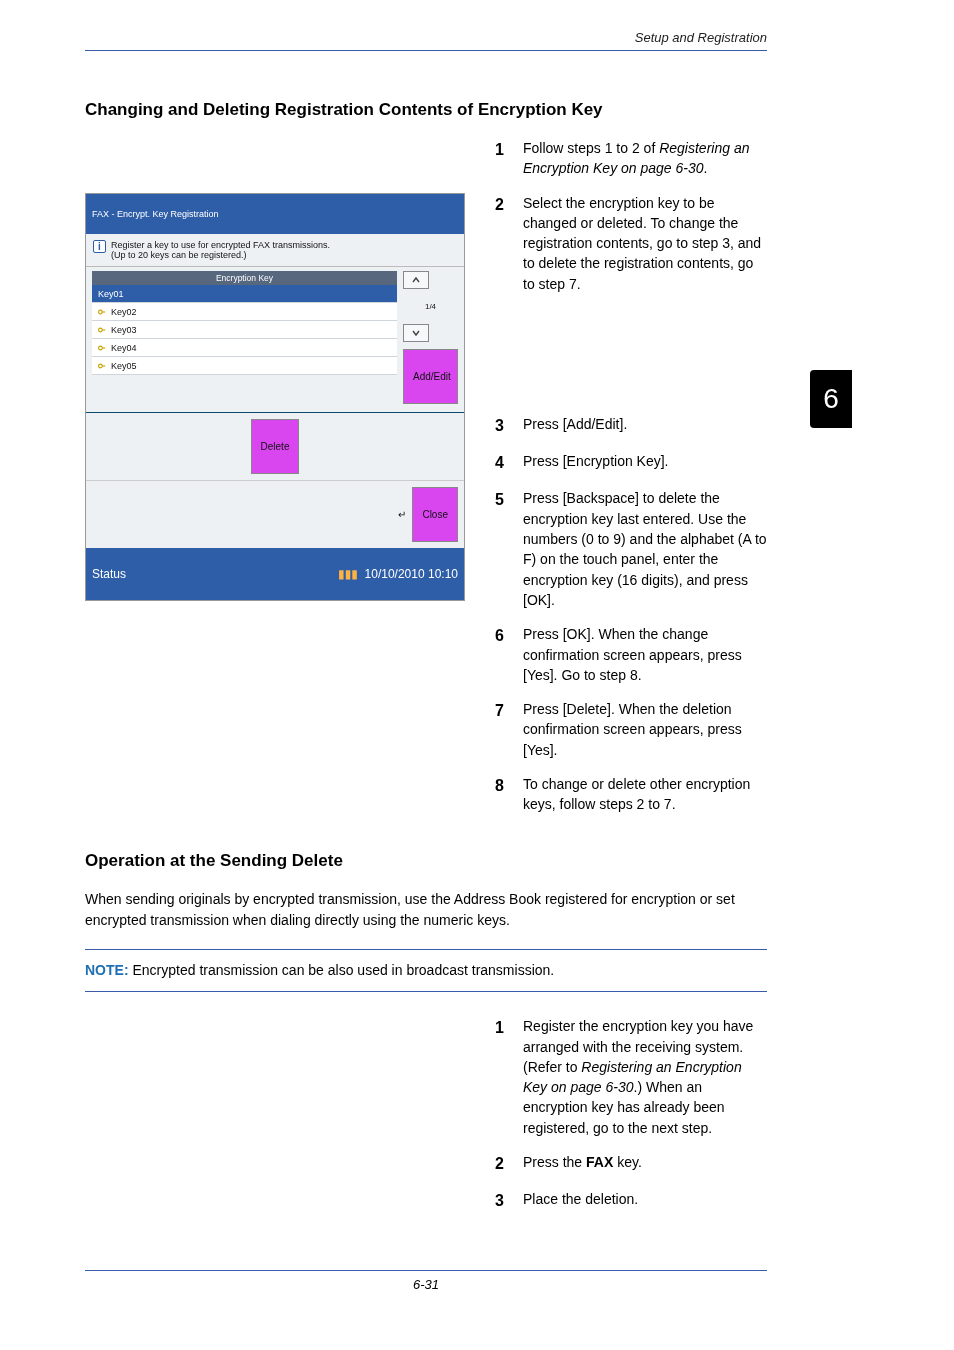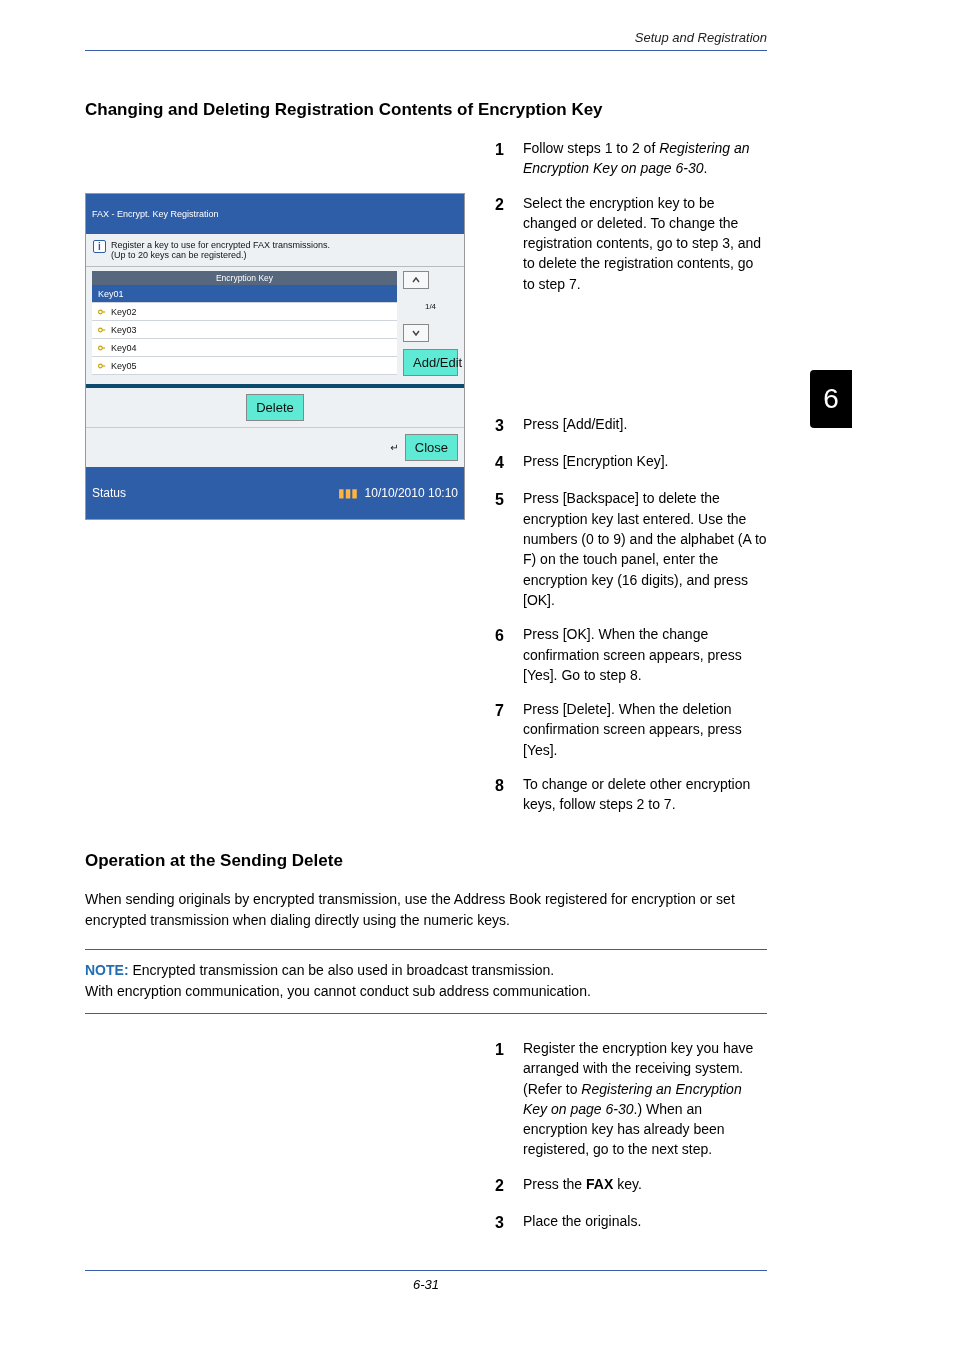--- a/index.html
+++ b/index.html
@@ -29,22 +29,22 @@
   .panel-body { display: flex; padding: 4px 6px 8px 6px; gap: 6px; }
   .list-col { flex: 1; }
   .list-header { background: #57677e; color: #fff; padding: 2px 6px; font-size: 8.5px; text-align: center; }
   .list-row { display: flex; align-items: center; gap: 5px; padding: 3px 6px; border-bottom: 1px solid #d0d5dc; background: #fff; height: 18px; }
   .list-row.selected { background: #2f5ea8; color: #fff; }
   .key-icon { width: 8px; height: 8px; }
   .key-icon svg { width: 8px; height: 8px; display: block; }
   .side-col { width: 55px; display: flex; flex-direction: column; gap: 3px; }
   .sq-btn { width: 26px; height: 18px; border: 1px solid #888; background: #f7f8fa; display: inline-flex; align-items: center; justify-content: center; font-size: 9px; color: #333; }
   .page-ind { font-size: 8px; text-align: center; padding: 10px 0; }
-  .btn { border: 1px solid #888; background: #5eead4; padding: 5px 9px; font-size: 13px; display: inline-block; }
-  .panel-actions { display: flex; justify-content: center; padding: 6px; border-top: 4px solid #0c4a6e; }
+  .btn { border: 1px solid #888; background: #d946ef; padding: 21px 9px; font-size: 10px; display: inline-block; }
+  .panel-actions { display: flex; justify-content: center; padding: 6px; border-top: 1px solid #0c4a6e; }
   .panel-footer { display: flex; justify-content: flex-end; align-items: center; padding: 6px; gap: 6px; border-top: 1px solid #ccc; }
   .enter-sym { font-size: 10px; }
   .status-bar { background: #2f5ea8; color: #fff; display: flex; justify-content: space-between; padding: 19px 6px; font-size: 12px; }
   .batt { color: #ffb340; }
 
   
   .side-tab { position: absolute; right: 0; top: 370px; width: 42px; height: 58px; background: #000; color: #fff; display: flex; align-items: center; justify-content: center; font-size: 28px; border-top-left-radius: 4px; border-bottom-left-radius: 4px; }
 
   
   .body-p { font-size: 14px; line-height: 1.5; margin-bottom: 6px; }
@@ -187,41 +187,40 @@
       </ol>
     </div>
   </div>
 
   <div class="section-title" style="margin-top:22px">Operation at the Sending Delete</div>
 
   <p class="body-p">When sending originals by encrypted transmission, use the Address Book registered for encryption or set encrypted transmission when dialing directly using the numeric keys.</p>
 
   <div class="note-block">
     <div><span class="note-label">NOTE:</span><span> Encrypted transmission can be also used in broadcast transmission.</span></div>
-    <div>With encryption communication, you cannot conduct sub address communication.</div>
   </div>
 
   <div class="two-col">
     <div class="left-col" style="padding-top:0"></div>
     <div class="right-col">
       <ol class="step-list">
         <li class="step-item">
           <span class="step-num">1</span>
           <span class="step-body">
             <span>Register the encryption key you have arranged with the receiving system. (Refer to </span><span class="italic">Registering an Encryption Key on page 6-30</span><span>.) When an encryption key has already been registered, go to the next step.</span>
           </span>
         </li>
         <li class="step-item">
           <span class="step-num">2</span>
           <span class="step-body">
             <span>Press the </span><span class="bold">FAX</span><span> key.</span>
           </span>
         </li>
         <li class="step-item">
           <span class="step-num">3</span>
-          <span class="step-body">Place the originals.</span>
+          <span class="step-body">Place the deletion.</span>
         </li>
       </ol>
     </div>
   </div>
 
   <div class="footer">6-31</div>
 </div>
 
 </body></html>

